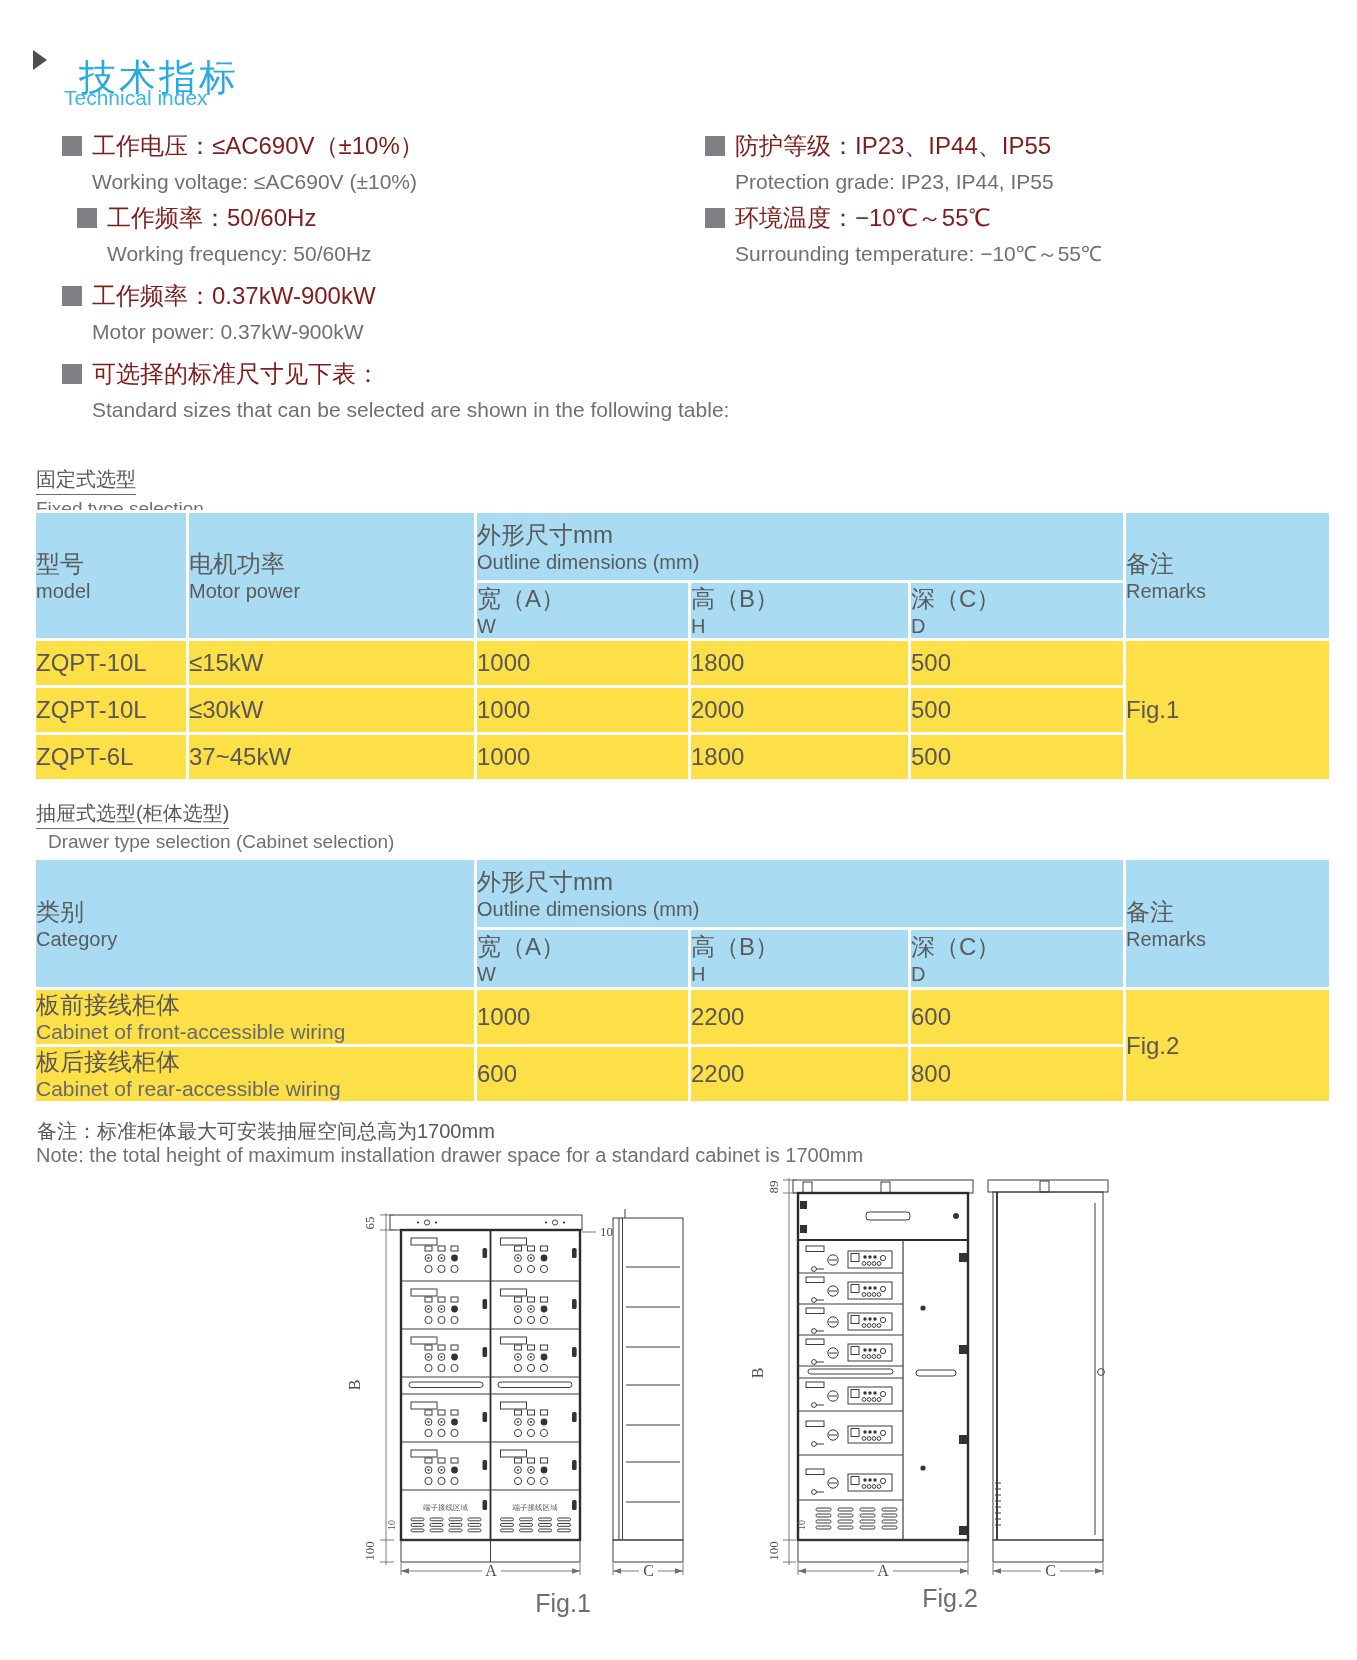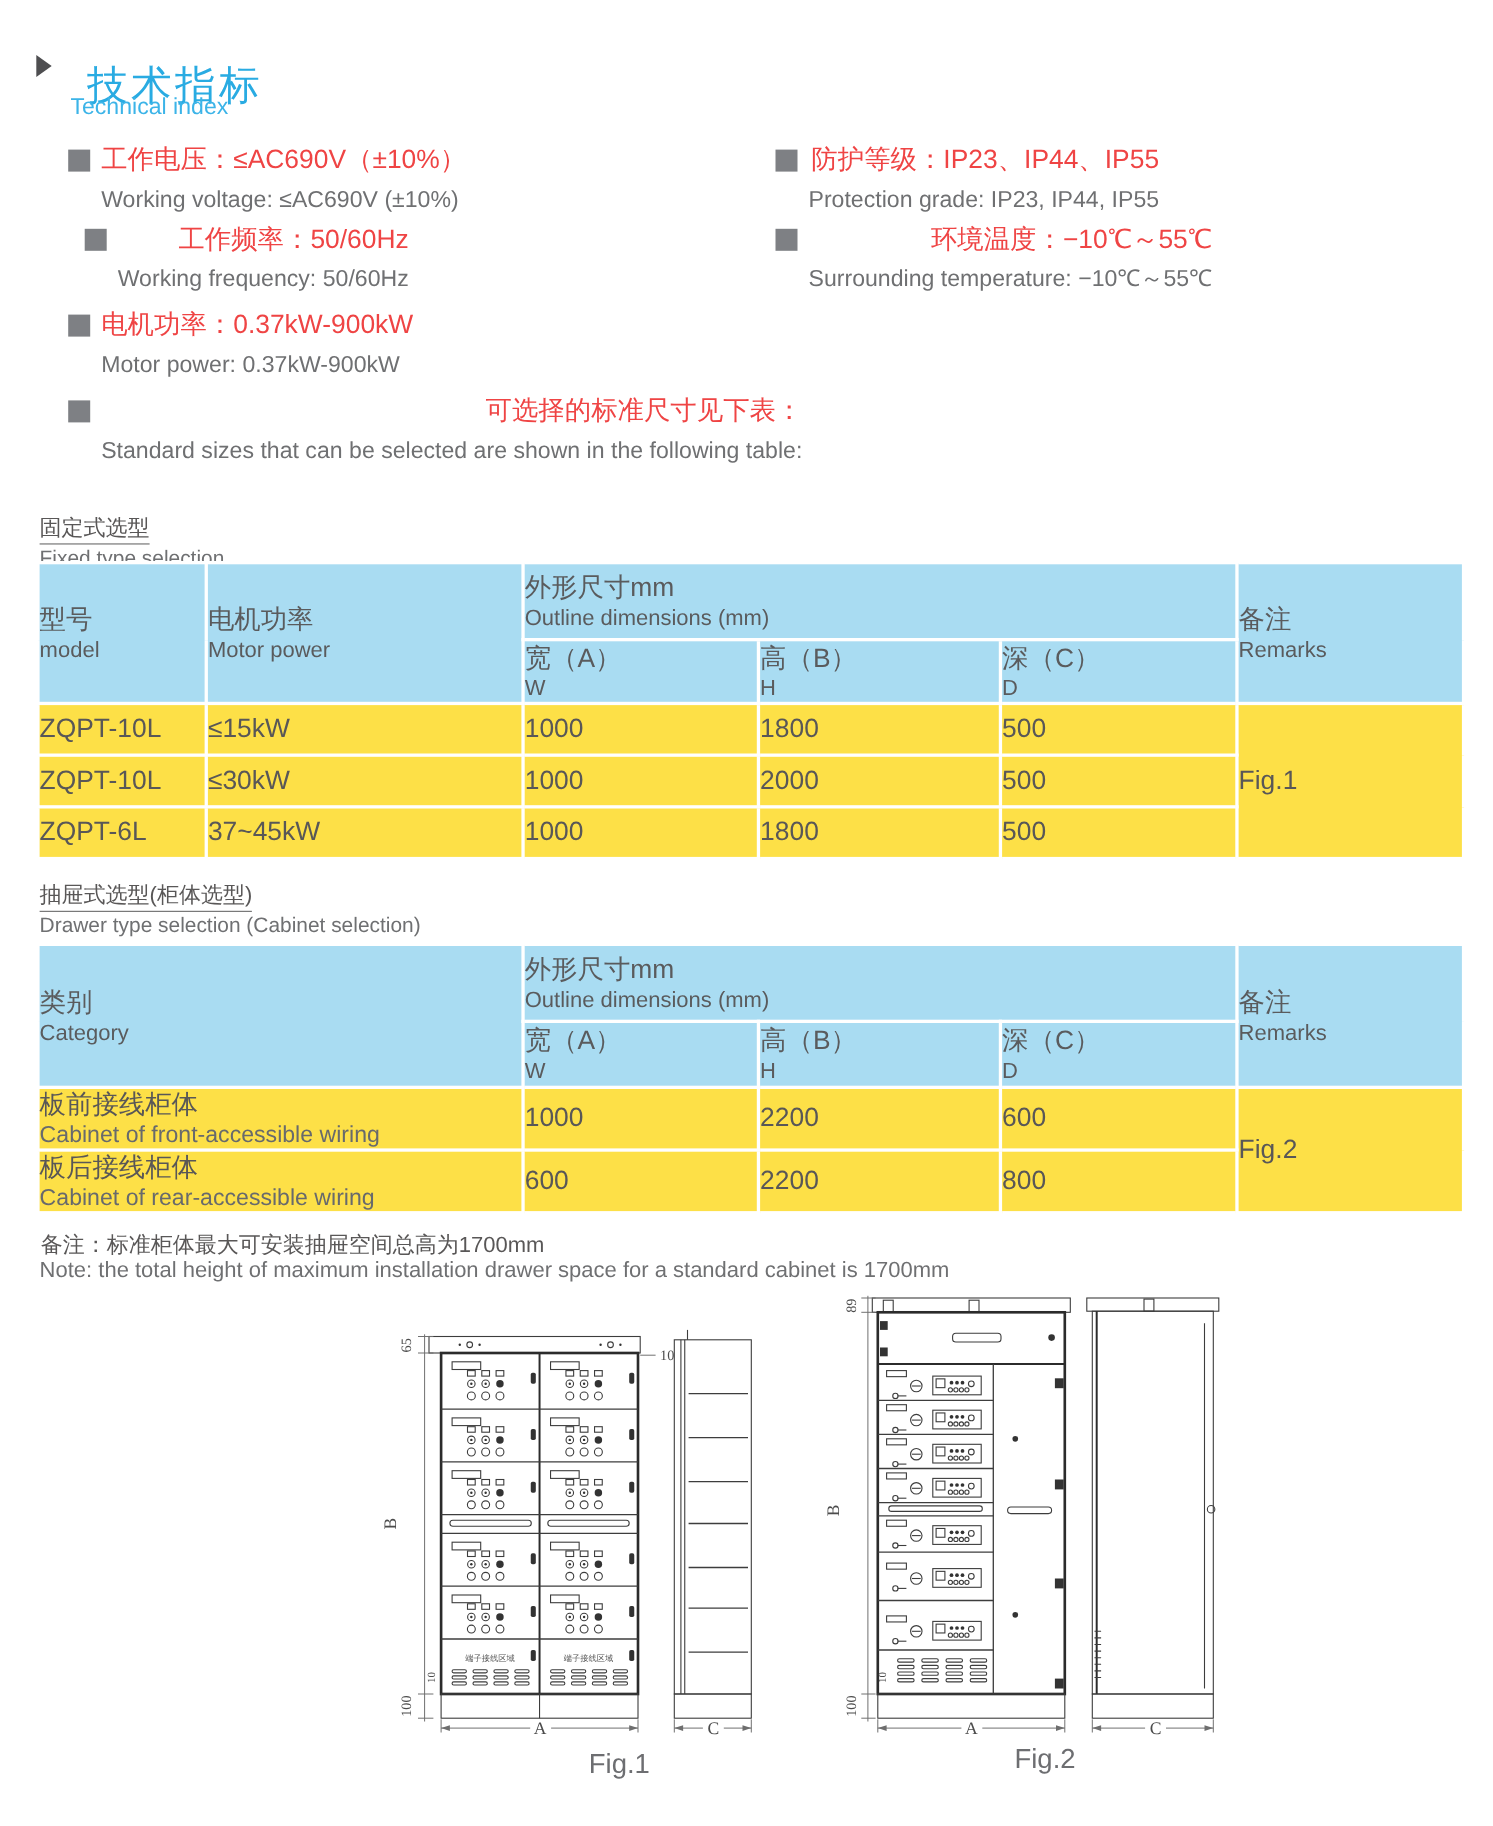--- a/index.html
+++ b/index.html
@@ -6,21 +6,21 @@
   .page{position:relative;width:1357px;height:1660px;background:#fff;overflow:hidden;
         font-family:"Liberation Sans",sans-serif;color:#595757;}
   
   .tri{position:absolute;left:33px;top:50px;width:0;height:0;
        border-left:14px solid #4e4e50;border-top:10px solid transparent;border-bottom:10px solid transparent;}
   .title-zh{position:absolute;left:62px;top:36px;font-size:37px;letter-spacing:3px;color:#29abe2;}
   .title-en{position:absolute;left:64px;top:86px;font-size:21px;color:#3cb4e8;}
   
   .spec{position:absolute;display:flex;align-items:flex-start;}
   .spec .bullet{width:20px;height:20px;background:#7e8084;margin:8px 10px 0 0;flex:none;}
-  .spec .zh{font-size:24px;color:#ef4444;line-height:36px;white-space:nowrap;text-align:right;}
+  .spec .zh{font-size:24px;color:#7f1d1d;line-height:36px;white-space:nowrap;}
   .spec .en{font-size:21px;color:#6f7072;line-height:36px;white-space:nowrap;}
   
   .sec-zh{position:absolute;font-size:20px;color:#595757;border-bottom:1px solid #6b6b6b;padding-bottom:1px;text-align:center;}
   .sec-en{position:absolute;font-size:19px;color:#6f7072;}
   
   table.spec-table{position:absolute;border-collapse:collapse;table-layout:fixed;}
   table.spec-table th,table.spec-table td{border:3px solid #ffffff;padding:0;text-align:left;vertical-align:middle;font-weight:normal;}
   table.spec-table th{background:#a9dcf2;color:#5a5b5d;}
   table.spec-table td{background:#fde047;color:#595757;font-size:24px;}
   .hz{display:block;font-size:24px;line-height:31px;}
@@ -60,21 +60,21 @@
   <div class="spec" style="left:77px;top:200px">
     <span class="bullet"></span>
     <div>
       <div class="zh">工作频率：50/60Hz</div>
       <div class="en">Working frequency: 50/60Hz</div>
     </div>
   </div>
   <div class="spec" style="left:62px;top:278px">
     <span class="bullet"></span>
     <div>
-      <div class="zh">电机功率：0.37kW-900kW</div>
+      <div class="zh">工作频率：0.37kW-900kW</div>
       <div class="en">Motor power: 0.37kW-900kW</div>
     </div>
   </div>
   <div class="spec" style="left:62px;top:356px">
     <span class="bullet"></span>
     <div>
       <div class="zh">可选择的标准尺寸见下表：</div>
       <div class="en">Standard sizes that can be selected are shown in the following table:</div>
     </div>
   </div>
@@ -157,21 +157,21 @@
       <td>ZQPT-6L</td>
       <td>37~45kW</td>
       <td>1000</td>
       <td>1800</td>
       <td>500</td>
     </tr>
   </tbody>
     </table>
 
   <div class="sec-zh" style="left:36px;top:800px">抽屉式选型(柜体选型)</div>
-  <div class="sec-en" style="left:36px;top:831px">Drawer type selection (Cabinet selection)</div>
+  <div class="sec-en" style="left:48px;top:831px">Drawer type selection (Cabinet selection)</div>
 
   <table class="spec-table" style="left:33px;top:857px;width:1296px">
     <colgroup>
         <col style="width:441px">
         <col style="width:214px">
         <col style="width:220px">
         <col style="width:215px">
         <col style="width:206px">
       </colgroup>
     <tbody>

